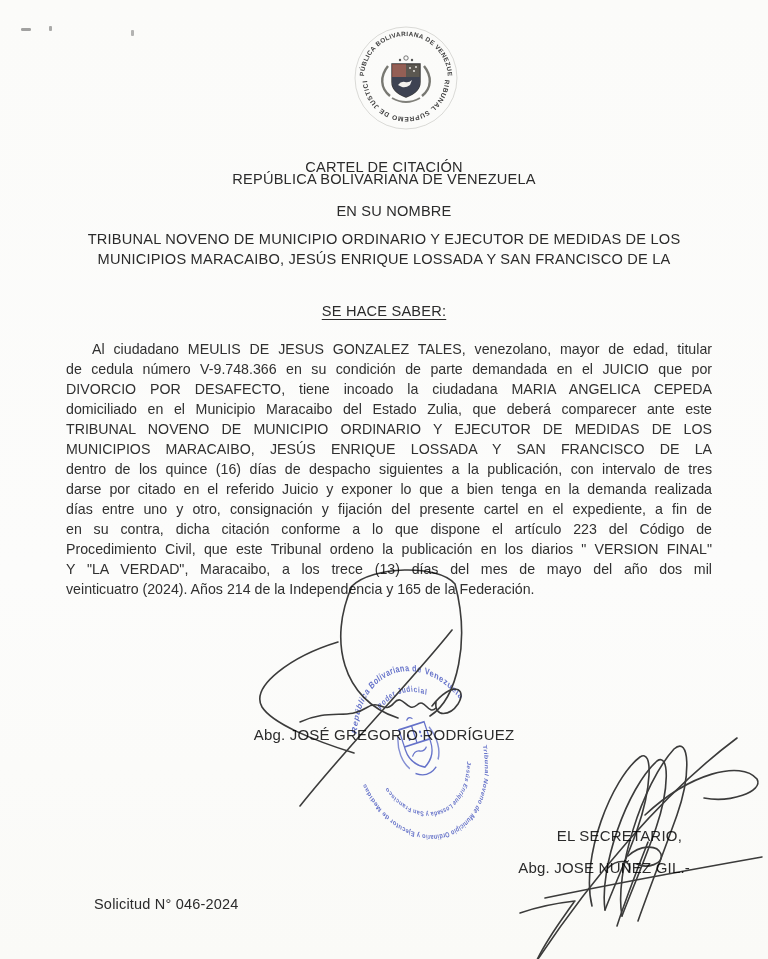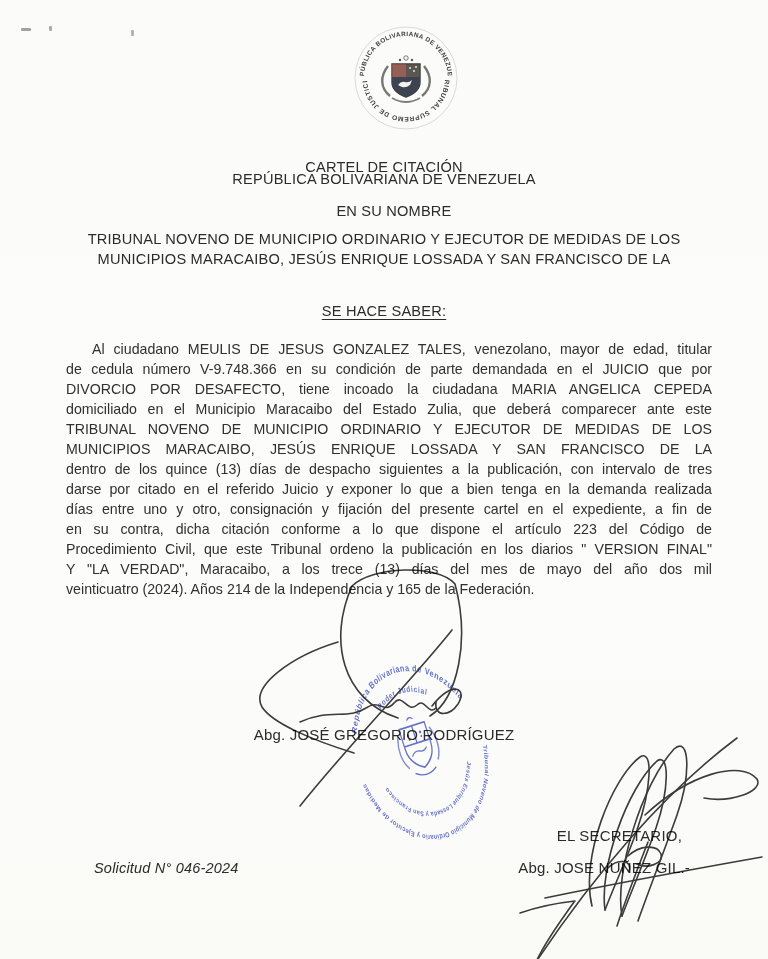--- a/index.html
+++ b/index.html
@@ -78,35 +78,35 @@
     <span class="notice-text">SE HACE SABER:</span>
   </div>
 
   <div class="abs body-block" style="top:339px;">
     <div class="bline first">Al ciudadano  MEULIS DE JESUS GONZALEZ TALES, venezolano, mayor de edad, titular</div>
     <div class="bline">de cedula número V-9.748.366  en su condición de parte demandada en el JUICIO que por</div>
     <div class="bline">DIVORCIO POR DESAFECTO, tiene incoado la ciudadana MARIA ANGELICA CEPEDA</div>
     <div class="bline">domiciliado en el Municipio Maracaibo del Estado Zulia, que deberá comparecer ante este</div>
     <div class="bline">TRIBUNAL NOVENO DE MUNICIPIO ORDINARIO Y EJECUTOR DE MEDIDAS DE LOS</div>
     <div class="bline">MUNICIPIOS MARACAIBO, JESÚS ENRIQUE LOSSADA Y SAN FRANCISCO DE LA</div>
-    <div class="bline">dentro de los quince (13) días de despacho siguientes a la publicación, con intervalo de tres</div>
+    <div class="bline">dentro de los quince (16) días de despacho siguientes a la publicación, con intervalo de tres</div>
     <div class="bline">darse por citado en el referido Juicio y exponer lo que a bien tenga en la demanda realizada</div>
     <div class="bline">días entre uno y otro, consignación y fijación del presente cartel en el expediente, a fin de</div>
     <div class="bline">en su contra, dicha citación conforme a lo que dispone el artículo 223 del Código de</div>
     <div class="bline">Procedimiento Civil, que este Tribunal ordeno la publicación en los diarios " VERSION FINAL"</div>
     <div class="bline">Y  "LA VERDAD", Maracaibo, a los trece (13) días del mes de  mayo del año dos mil</div>
     <div class="bline last">veinticuatro (2024). Años 214 de la Independencia y 165 de la Federación.</div>
   </div>
 
   <div class="abs center-line official" style="top:726px;">Abg. JOSÉ GREGORIO RODRÍGUEZ</div>
 
   <div class="abs official right-align" style="top:827px;right:86px;width:300px;">EL SECRETARIO,</div>
   <div class="abs official right-align" style="top:859px;right:78px;width:320px;">Abg. JOSE NUÑEZ GIL.-</div>
 
-  <div class="abs official" style="top:860px;left:94px;font-size:14.5px;font-style:italic;">Solicitud N° 046-2024</div>
+  <div class="abs official" style="top:896px;left:94px;font-size:14.5px;">Solicitud N° 046-2024</div>
 
   <svg class="abs overlay" width="768" height="959" viewBox="0 0 768 959">
     <defs>
       <path id="stTopOuter" d="M -78,0 A 78,78 0 0 1 78,0"></path>
       <path id="stTopInner" d="M -58,0 A 58,58 0 0 1 58,0"></path>
       <path id="stBotOuter" d="M 80,0 A 80,80 0 0 1 -80,0"></path>
       <path id="stBotInner" d="M 58,0 A 58,58 0 0 1 -58,0"></path>
     </defs>
 
     <g opacity="0.55">

